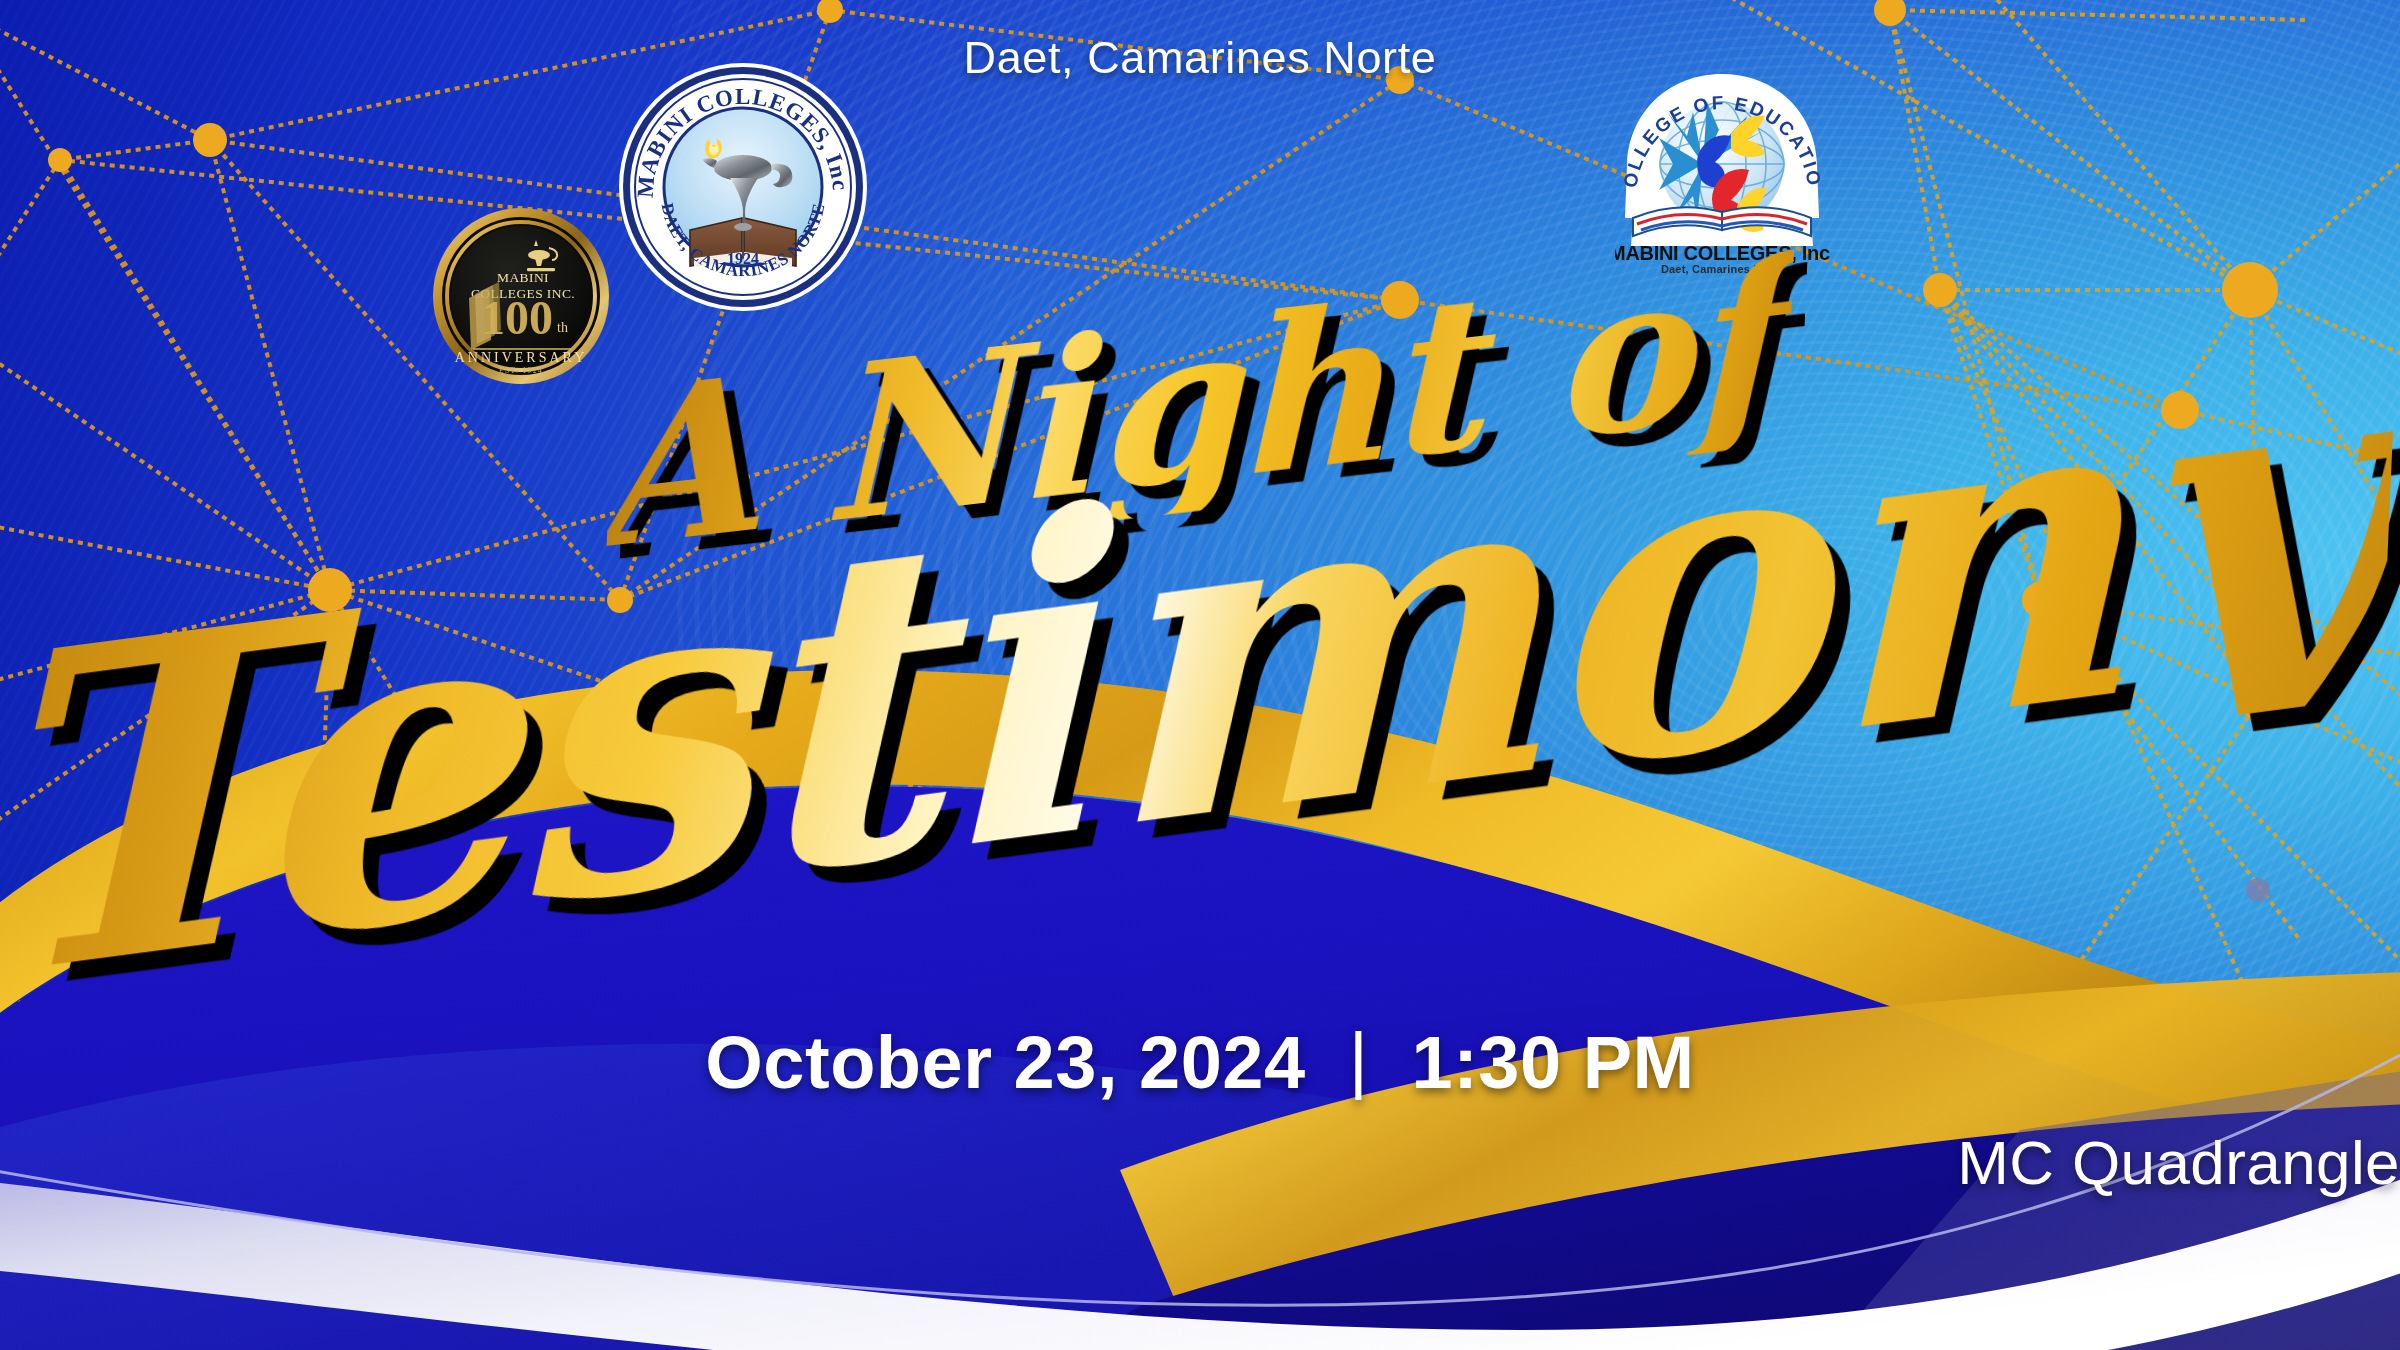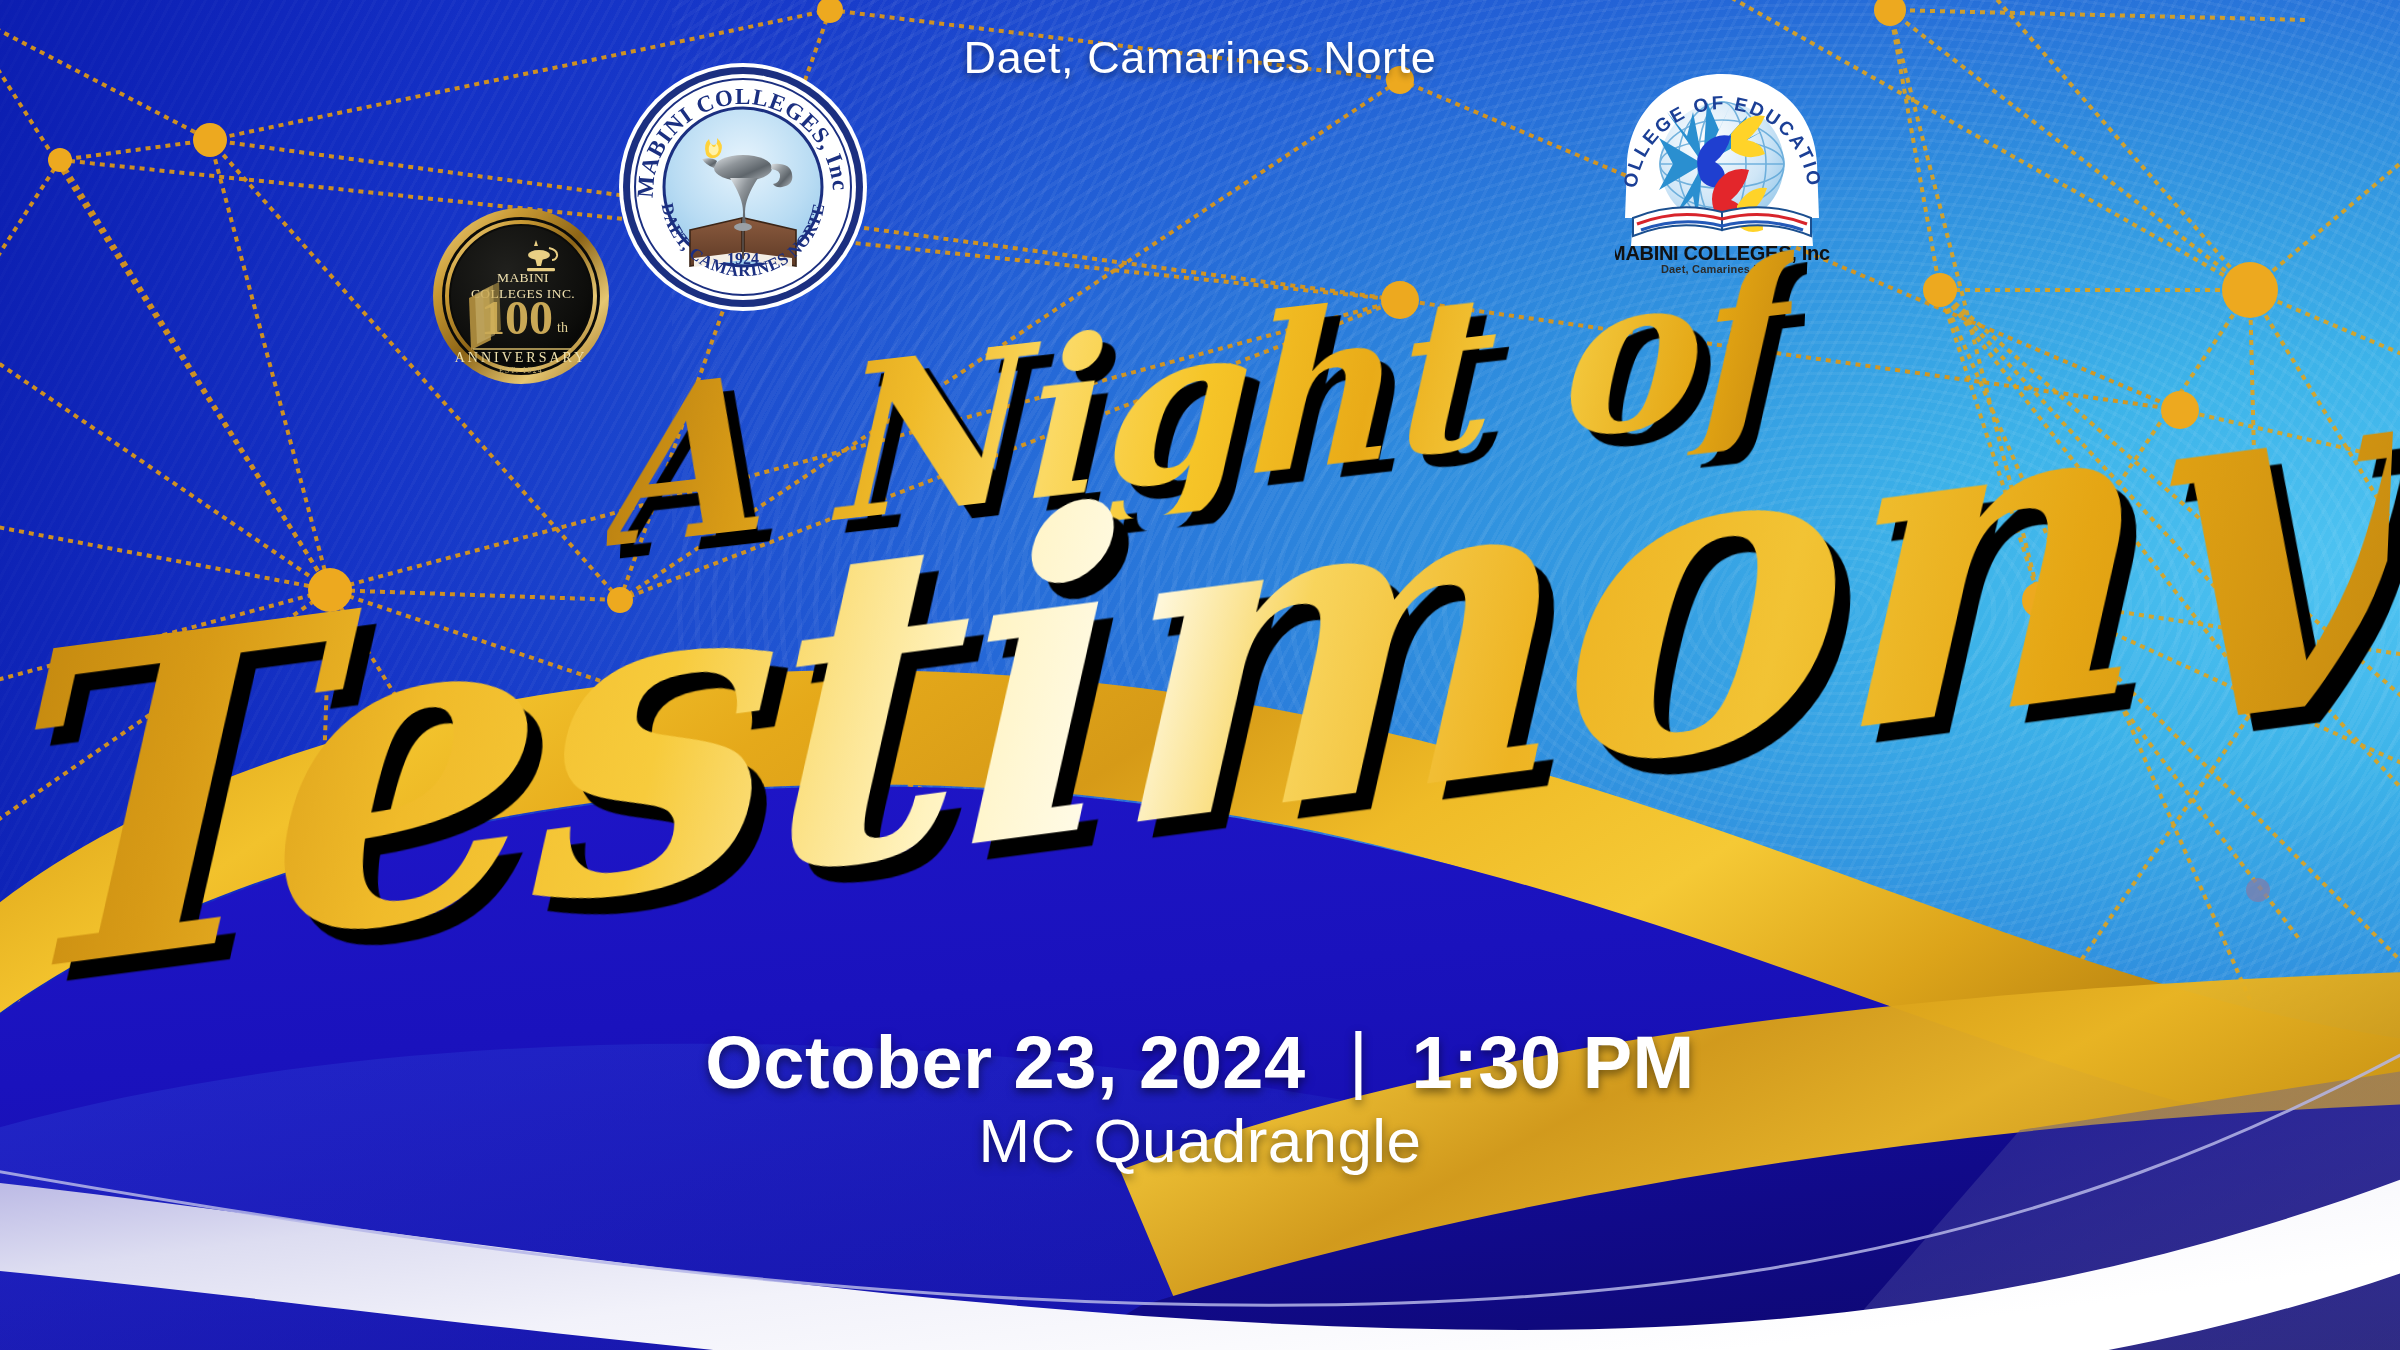--- a/index.html
+++ b/index.html
@@ -167,24 +167,25 @@
   }
   .detail-sep {
     font-weight: 400;
     padding: 0 22px;
     position: relative;
     top: -3px;
   }
   .detail-line-2 {
     font-size: 62px;
     font-weight: 400;
-    margin-top: 0;
+    margin-top: 22px;
     letter-spacing: .4px;
     text-shadow: 0 4px 10px rgba(0,0,0,.5);
     white-space: nowrap;
+    text-align: right;
   }
 </style>
 </head>
 <body>
 
 <div id="poster">
 
   <div class="bg-base"></div>
   <div class="bg-ripple"></div>
   <div class="bg-diag-stripes"></div>

